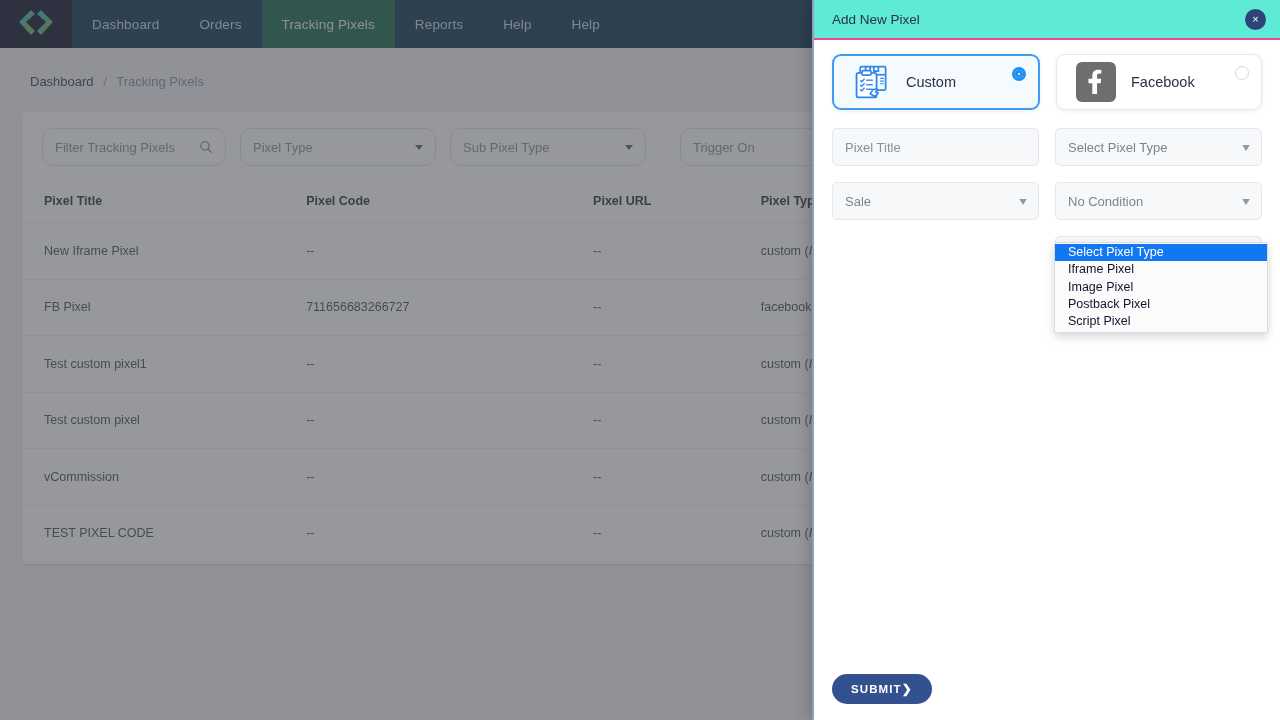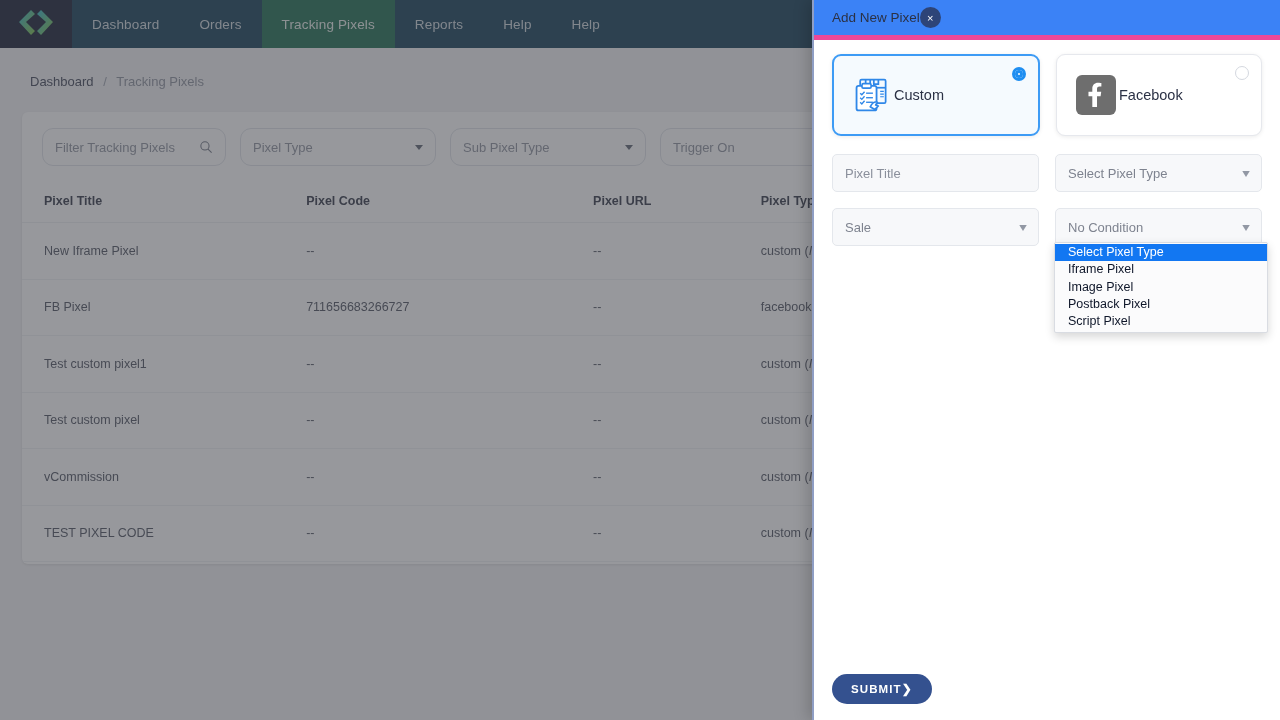--- a/index.html
+++ b/index.html
@@ -58,21 +58,21 @@
     display: flex; gap: 14px; padding: 16px 20px 14px 20px;
   }
   .filter-field {
     height: 38px; border: 1px solid #dfe2e8; border-radius: 11px;
     background: #fff; display: flex; align-items: center;
     padding: 0 12px; font-size: 13px; color: #8b909c;
     position: relative;
   }
   .filter-field.f-search { width: 184px; justify-content: space-between; }
   .filter-field.f-sel    { width: 196px; justify-content: space-between; }
-  .filter-field.f-trigger{ width: 196px; }
+  .filter-field.f-trigger{ width: 196px; margin-left: 20px; }
   .caret-down {
     width: 0; height: 0; border-left: 4.5px solid transparent;
     border-right: 4.5px solid transparent; border-top: 5.5px solid #5c6270;
   }
 
   
   #pixel-table { width: 100%; border-collapse: collapse; }
   #pixel-table th {
     text-align: left; font-size: 12.5px; font-weight: bold; color: #2e3342;
     padding: 14px 10px 14px 0; border-bottom: 1px solid #eceef2;
@@ -104,41 +104,41 @@
   
   #side-panel {
     position: absolute; top: 0; right: 0;
     width: 468px; height: 720px;
     background: #ffffff;
     border-left: 2px solid #8f9ec4;
     display: flex; flex-direction: column;
     box-shadow: -4px 0 14px rgba(0,0,0,.18);
   }
   #panel-head {
-    height: 40px; flex: 0 0 40px; background: #3b82f6;
-    display: flex; align-items: center; 
+    height: 40px; flex: 0 0 40px; background: #5eead4;
+    display: flex; align-items: center; justify-content: space-between;
     padding: 0 10px 0 18px;
-    border-bottom: 5px solid #ec4899;
+    border-bottom: 2px solid #ec4899;
   }
   #panel-title { font-size: 13.5px; color: #2b3145; }
   #close-btn {
     width: 21px; height: 21px; border-radius: 50%;
     background: #2d4478; color: #fff; font-size: 11px;
     display: flex; align-items: center; justify-content: center;
     cursor: pointer; margin-right: 4px;
   }
   #panel-body { flex: 1 1 auto; padding: 14px 18px 0 18px; position: relative; }
 
   
   #type-cards { display: flex; gap: 16px; }
   .type-card {
-    flex: 1 1 0; height: 82px; border-radius: 9px;
+    flex: 1 1 0; height: 56px; border-radius: 9px;
     background: #fff; border: 1px solid #e6e8ed;
     box-shadow: 0 1px 4px rgba(0,0,0,.08);
-    display: flex; align-items: center; gap: 2px;
+    display: flex; align-items: center; gap: 14px;
     padding: 0 18px; position: relative; cursor: pointer;
   }
   .type-card.selected { border: 2px solid #3d9bf5; background: #f5fafe; }
   .type-label { font-size: 14.5px; color: #2b3145; }
   .radio-dot {
     position: absolute; top: 11px; right: 12px;
     width: 14px; height: 14px; border-radius: 50%;
     border: 1.5px solid #d4d8df; background: #fff;
   }
   .radio-dot.on {

